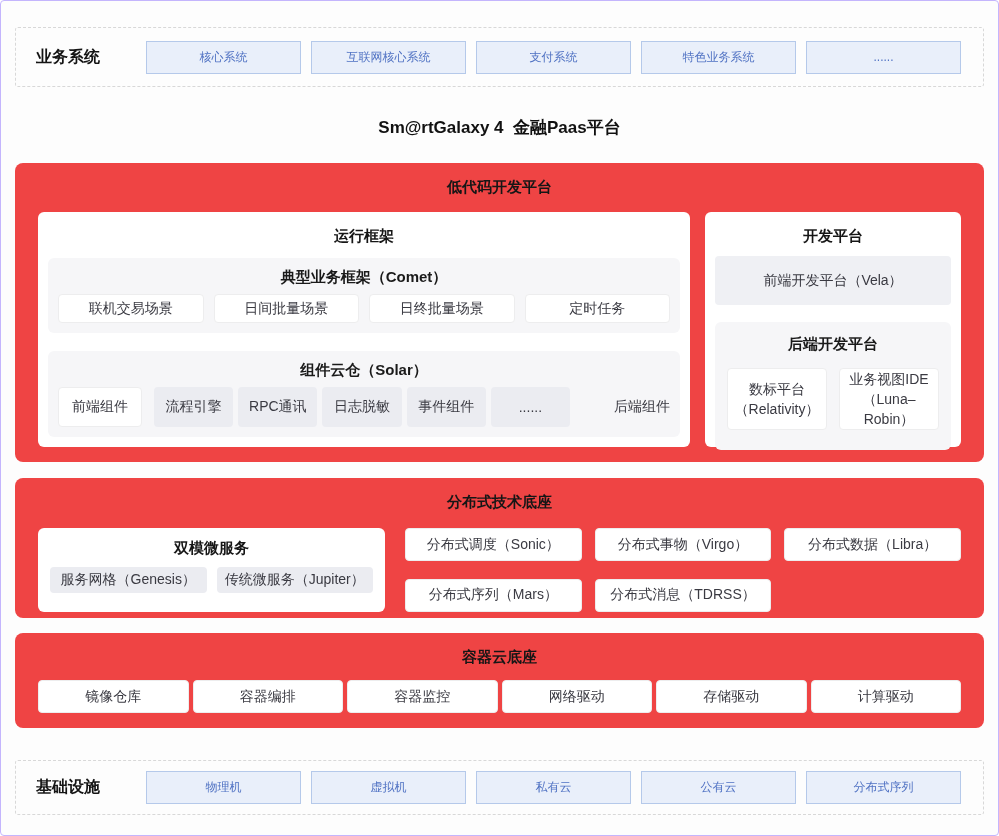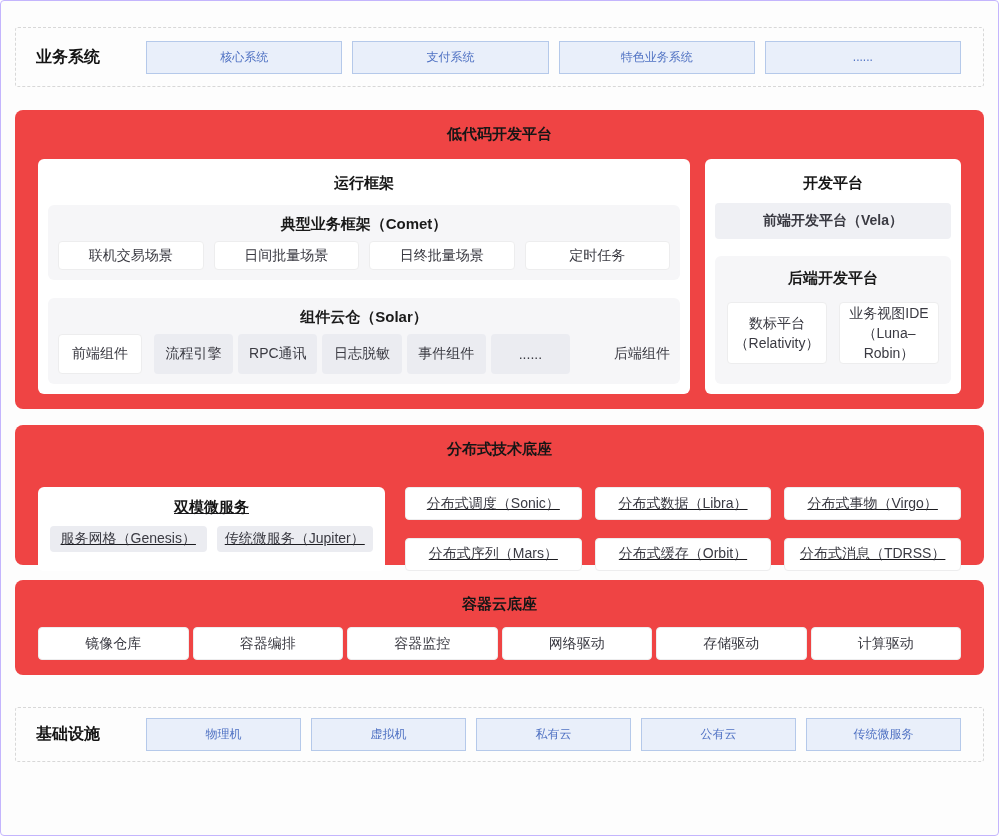--- a/index.html
+++ b/index.html
@@ -111,30 +111,30 @@
 
   .solar-row { gap: 5px; align-items: center; }
   .solar-row .chip { height: 40px; }
   .chip.solar-front { flex: 0 0 84px; margin-right: 7px; }
   .solar-row .chip.gray { flex: 1 1 0; }
   .solar-back-label {
     flex: 0 0 90px; margin-left: 5px;
     font-size: 14px; color: #3a3a42; text-align: right;
   }
 
-  .chip.vela { margin-top: 10px; height: 36px; background: #eff0f4; font-weight: bold; }
+  .chip.vela { margin-top: 10px; height: 49px; background: #eff0f4; }
   .panel.backend { margin-top: 17px; height: 128px; padding: 12px 12px 0 12px; }
   .backend-chips { display: flex; gap: 12px; margin-top: 15px; }
   .chip.multi {
     flex: 1 1 0; height: 62px;
     flex-direction: column; line-height: 20px;
   }
 
   
-  .dist-body { display: flex; gap: 20px; margin-top: 28px; text-decoration: underline; }
+  .dist-body { display: flex; gap: 20px; margin-top: 16px; }
   .dual-box { flex: 0 0 347px; height: 84px; padding: 10px 12px 0 12px; }
   .dual-row { gap: 10px; margin-top: 9px; }
   .dual-row .chip { flex: 1 1 0; height: 26px; }
   .dist-grid {
     flex: 1 1 auto;
     display: grid;
     grid-template-columns: repeat(3, 1fr);
     column-gap: 13px; row-gap: 17px;
   }
   .dist-grid .chip { height: 33px; }
@@ -144,25 +144,27 @@
   .container-row .chip { flex: 1 1 0; height: 33px; }
 </style>
 </head>
 <body>
 
 <div class="page">
 
   <div class="band top">
     <div class="band-label">业务系统</div>
     <div class="band-btn">核心系统</div>
+    <div class="band-btn">互联网核心系统</div>
     <div class="band-btn">支付系统</div>
     <div class="band-btn">特色业务系统</div>
     <div class="band-btn">......</div>
   </div>
 
+  <div class="page-title">Sm@rtGalaxy 4  金融Paas平台</div>
 
   <div class="section sec-lowcode">
     <div class="section-title">低代码开发平台</div>
     <div class="lowcode-body">
 
       <div class="white-box runtime-box">
         <div class="box-title">运行框架</div>
 
         <div class="panel comet">
           <div class="panel-title">典型业务框架（Comet）</div>
@@ -214,24 +216,23 @@
     <div class="dist-body">
       <div class="white-box dual-box">
         <div class="box-title">双模微服务</div>
         <div class="chip-row dual-row">
           <div class="chip gray">服务网格（Genesis）</div>
           <div class="chip gray">传统微服务（Jupiter）</div>
         </div>
       </div>
       <div class="dist-grid">
         <div class="chip white">分布式调度（Sonic）</div>
+        <div class="chip white">分布式事物（Virgo）</div>
         <div class="chip white">分布式数据（Libra）</div>
-        <div class="chip white">分布式事物（Virgo）</div>
         <div class="chip white">分布式序列（Mars）</div>
-        <div class="chip white">分布式缓存（Orbit）</div>
         <div class="chip white">分布式消息（TDRSS）</div>
       </div>
     </div>
   </div>
 
   <div class="section sec-container">
     <div class="section-title">容器云底座</div>
     <div class="chip-row container-row">
       <div class="chip white">镜像仓库</div>
       <div class="chip white">容器编排</div>
@@ -241,16 +242,16 @@
       <div class="chip white">计算驱动</div>
     </div>
   </div>
 
   <div class="band bottom">
     <div class="band-label">基础设施</div>
     <div class="band-btn">物理机</div>
     <div class="band-btn">虚拟机</div>
     <div class="band-btn">私有云</div>
     <div class="band-btn">公有云</div>
-    <div class="band-btn">传统微服务</div>
+    <div class="band-btn">分布式序列</div>
   </div>
 
 </div>
 
 </body></html>

